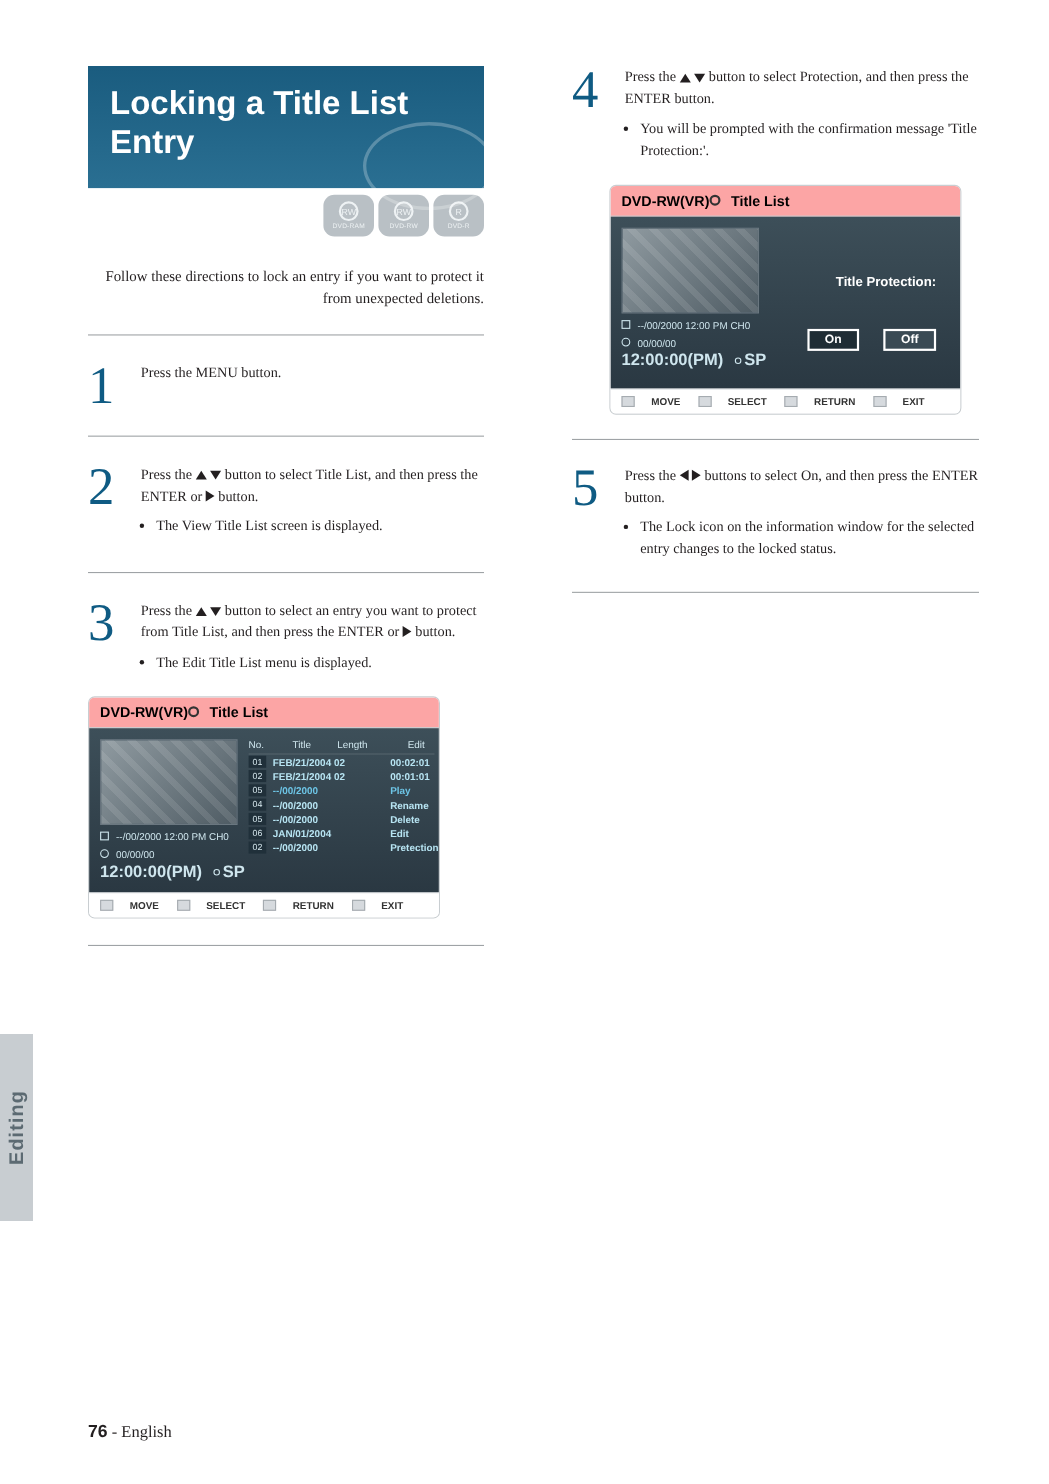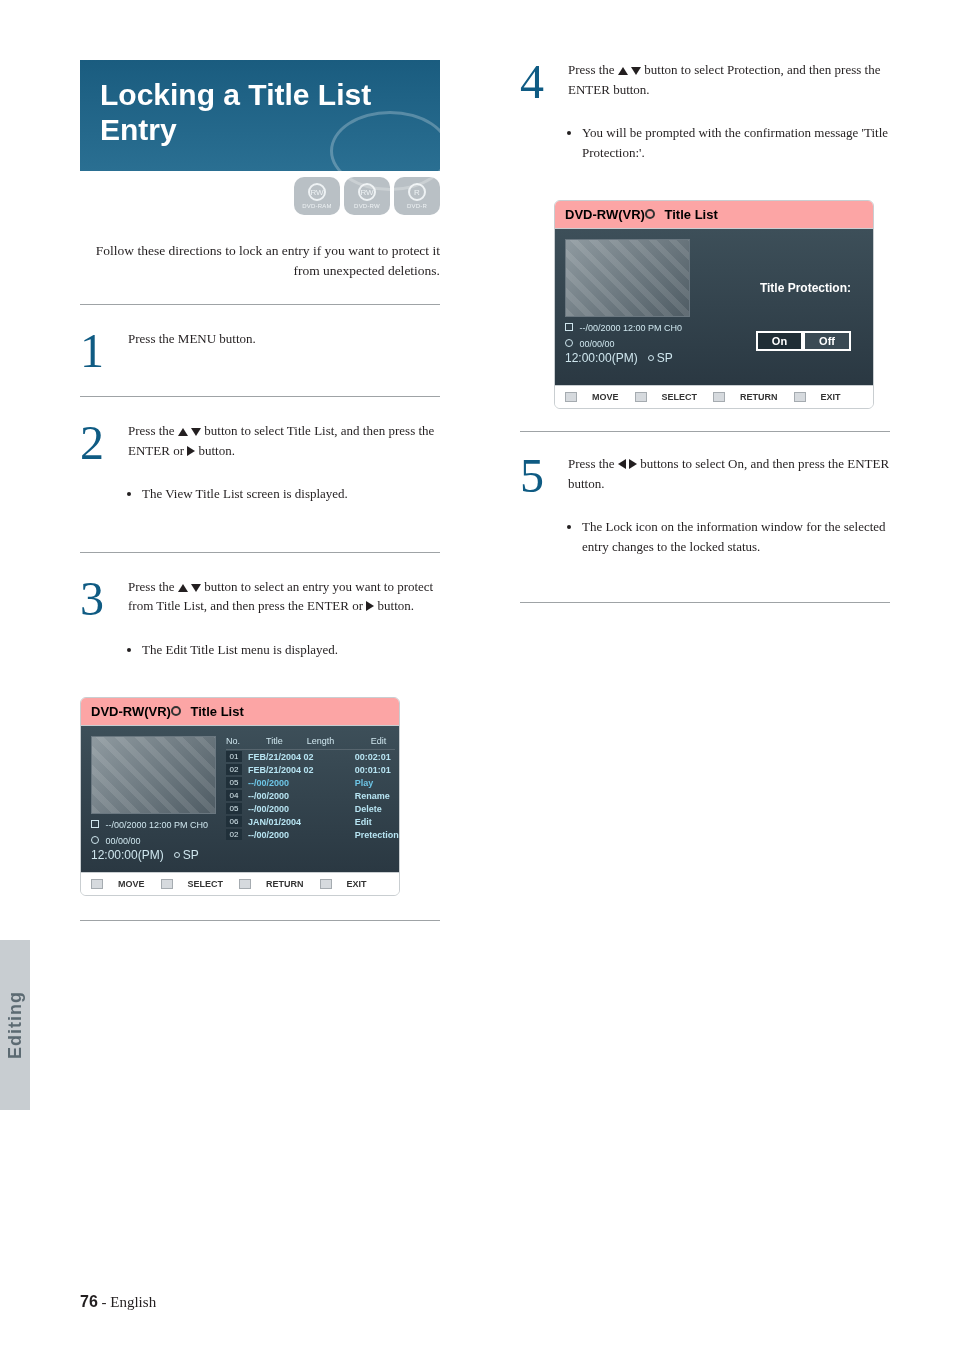--- a/index.html
+++ b/index.html
@@ -60,21 +60,21 @@
   .step-num {
     font-family: Georgia, serif;
     font-size: 48px;
     line-height: .9;
     color: #0f5b83;
     width: 34px;
     flex: 0 0 auto;
     font-weight: 400;
   }
   .step-body { font-size: 13px; line-height: 1.5; flex: 1 1 auto; }
-  .step-body ul { padding-left: 14px; margin: 24px 0; }
+  .step-body ul { padding-left: 14px; margin: 8px 0; }
   .step-body li { margin-bottom: 4px; }
 
   .tri-up, .tri-down, .tri-right, .tri-left {
     display: inline-block; width: 0; height: 0; vertical-align: -1px;
   }
   .tri-up    { border-left: 5px solid transparent; border-right: 5px solid transparent; border-bottom: 8px solid #231f20; }
   .tri-down  { border-left: 5px solid transparent; border-right: 5px solid transparent; border-top: 8px solid #231f20; }
   .tri-right { border-top: 5px solid transparent; border-bottom: 5px solid transparent; border-left: 8px solid #231f20; }
   .tri-left  { border-top: 5px solid transparent; border-bottom: 5px solid transparent; border-right: 8px solid #231f20; }
 
@@ -102,21 +102,21 @@
     width: 125px; height: 78px; background: linear-gradient(135deg, #8f9aa0, #4f5c64);
     border: 1px solid #6a7780; position: relative;
   }
   .thumb::after {
     content: ""; position: absolute; inset: 0;
     background: repeating-linear-gradient(45deg, rgba(255,255,255,.1) 0 6px, transparent 6px 14px);
   }
   .info-line { font-size: 9px; color: #cfe6ee; margin-top: 6px; }
   .info-line .sq { display: inline-block; width: 8px; height: 8px; border: 1px solid #cfe6ee; margin-right: 4px; vertical-align: 0; }
   .info-line .ck { display: inline-block; width: 8px; height: 8px; border: 1px solid #cfe6ee; border-radius: 50%; margin-right: 4px; vertical-align: 0; }
-  .info-time { font-size: 12px; color: #cfe6ee; margin-top: 2px; display: flex; align-items: center; gap: 10px; }
+  .info-time { font-size: 15px; color: #cfe6ee; margin-top: 2px; display: flex; align-items: center; gap: 10px; font-weight: bold; }
   .sp-badge { display: inline-flex; align-items: center; gap: 3px; }
   .sp-dot { width: 6px; height: 6px; border: 1px solid #cfe6ee; border-radius: 50%; }
 
   .list-col { flex: 1; font-size: 9px; }
   .list-head { display: flex; gap: 24px; color: #cfe6ee; border-bottom: 1px solid rgba(255,255,255,.15); padding-bottom: 3px; }
   .list-head .c1 { width: 16px; } .list-head .c2 { flex: 1; } .list-head .c3 { width: 40px; } .list-head .c4 { width: 24px; }
   .row { display: flex; gap: 6px; padding: 1px 0; align-items: center; }
   .row .num { width: 16px; background: #20303a; text-align: center; padding: 1px 0; font-size: 8px; }
   .row .title { flex: 1; font-weight: 700; color: #b7e4f2; }
   .row .len { width: 40px; font-weight: 700; color: #b7e4f2; }
@@ -126,21 +126,21 @@
     background: #fff; color: #333; font-size: 9px;
     display: flex; gap: 16px; padding: 6px 10px; border-top: 1px solid #c9ced1;
     justify-content: flex-start; font-family: Arial, sans-serif; font-weight: 700;
   }
   .osd .footer .f-ic { display: inline-flex; align-items: center; gap: 15px; }
   .ic-box { width: 12px; height: 10px; background: #d6dade; border: 1px solid #a5abb0; display: inline-block; }
 
   
   .osd.prot .body { min-height: 156px; display: block; position: relative; }
   .prot-label { position: absolute; right: 22px; top: 52px; font-weight: 700; font-size: 12px; color: #fff; }
-  .prot-btns { position: absolute; right: 22px; bottom: 34px; display: flex; }
+  .prot-btns { position: absolute; right: 22px; bottom: 34px; display: flex; gap: 22px; }
   .btn {
     font-size: 11px; font-weight: 700; color: #fff;
     padding: 2px 14px; border: 2px solid #fff; background: #3a4a54;
   }
   .btn.sel { background: #1f2d35; border-color: #fff; }
 
   
   .side-tab {
     position: absolute; left: 0; top: 940px;
     width: 30px; height: 170px;

